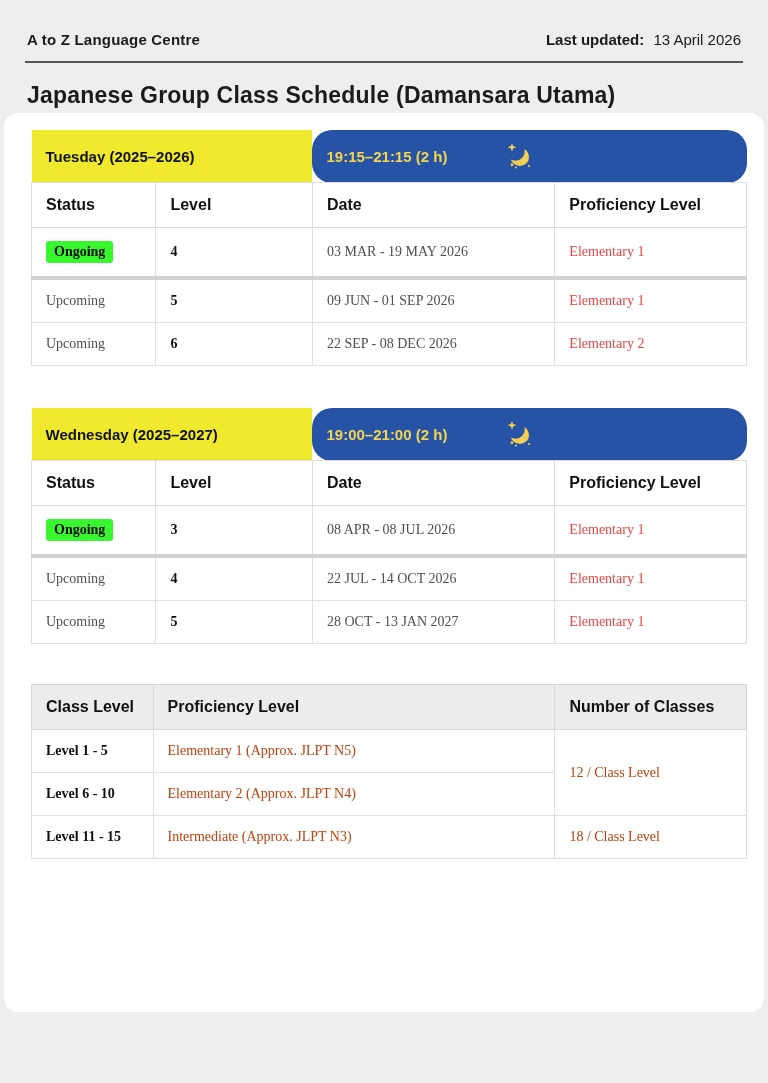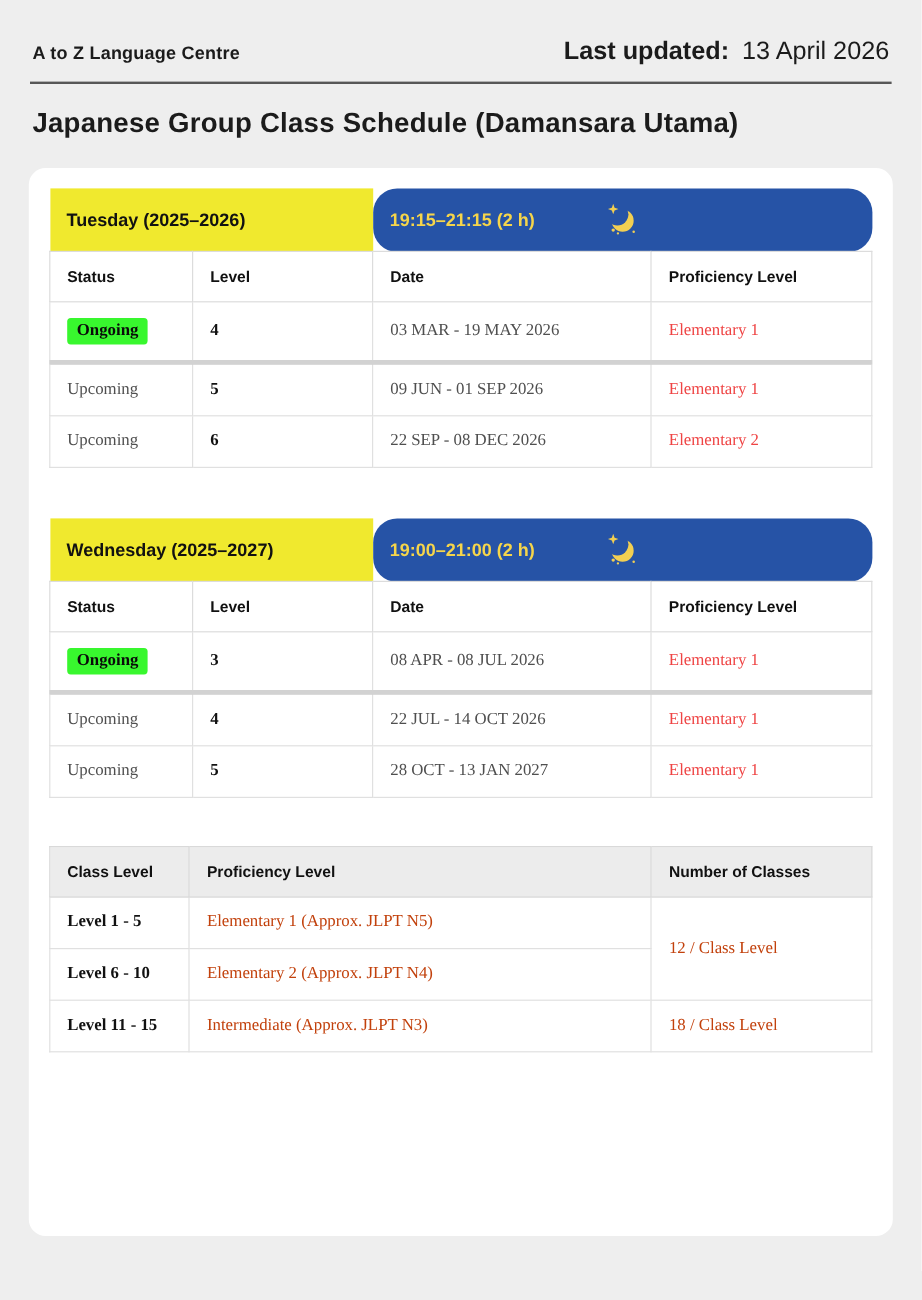--- a/index.html
+++ b/index.html
@@ -16,21 +16,21 @@
 
   
   .topbar {
     display: flex;
     justify-content: space-between;
     align-items: baseline;
     padding: 31px 27px 0 27px;
     font-size: 15px;
   }
   .brand { font-weight: 700; letter-spacing: 0.2px; }
-  .updated { font-size: 21px; }
+  .updated { font-size: 15px; }
   .updated .lbl { font-weight: 700; }
   .updated .val { font-weight: 400; margin-left: 5px; }
   .divider {
     margin: 13px 25px 0 25px;
     border: 0;
     border-top: 2px solid #575757;
   }
 
   
   .page-title {
@@ -41,24 +41,24 @@
   }
   .page-subtitle {
     margin: 14px 27px 0 27px;
     font-size: 17px;
     font-weight: 400;
     color: #1c1c1c;
   }
 
   
   .card {
-    margin: 24px;
+    margin: 4px;
     background: #ffffff;
     border-radius: 14px;
-    padding: 17px 17px 153px 17px;
+    padding: 17px 17px 153px 27px;
   }
 
   
   table { width: 100%; border-collapse: collapse; font-size: 14px; }
   table.sched { margin-bottom: 42px; }
   table.sched:nth-of-type(2) { margin-bottom: 40px; }
 
   .band th { border: 0; padding: 12px 14px; text-align: left; font-size: 15px; }
   .band-day {
     background: #f0e92e;
@@ -73,21 +73,21 @@
   }
   .band-time-inner { display: flex; align-items: center; }
   .band-time-inner .moon { margin-left: 58px; flex: 0 0 auto; }
 
   .sched th.colhead, .levels th.colhead {
     text-align: left;
     font-weight: 700;
     color: #111;
     padding: 13px 14px;
     border: 1px solid #dcdcdc;
-    font-size: 13px;
+    font-size: 16px;
   }
   .sched td, .levels td {
     padding: 13px 14px;
     border: 1px solid #e0e0e0;
     vertical-align: middle;
     font-family: Liberation Serif, serif;
   }
   tr.thick-sep { border-top: 4px solid #d2d2d2; }
 
   .badge {

